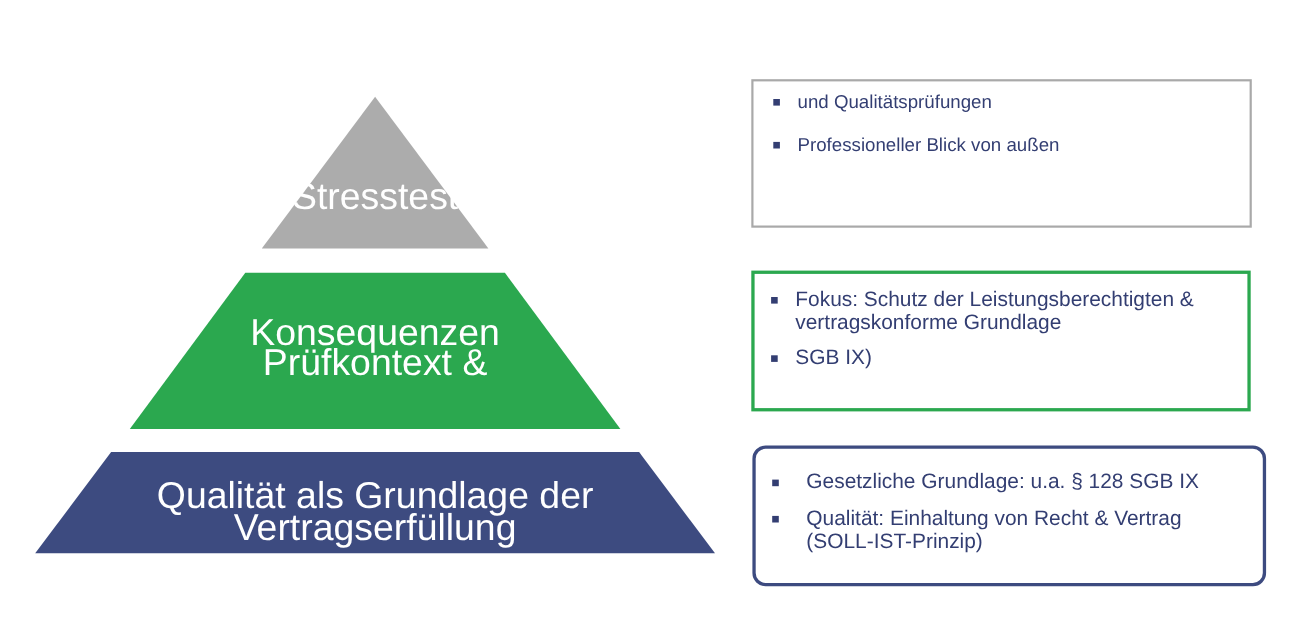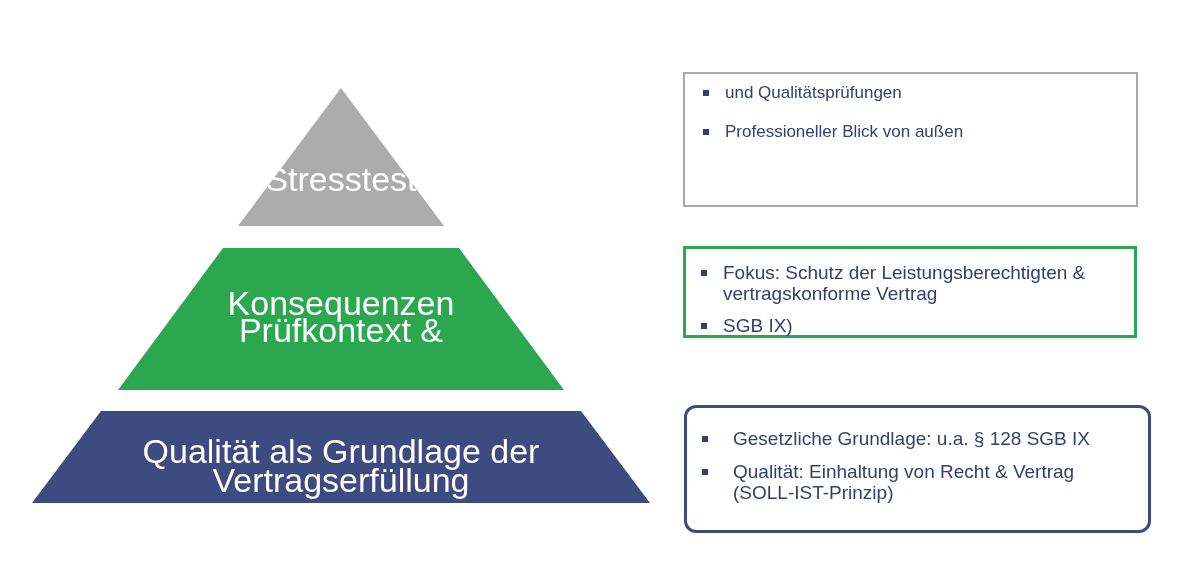--- a/index.html
+++ b/index.html
@@ -39,21 +39,21 @@
     left:683px;top:72px;width:455px;height:135px;
     border-width:2px;
     font-size:17px;line-height:26px;
     padding:6px 8px 0 18px;
   }
   .box1 .item{margin-bottom:13px;}
   .box1 .bullet{margin-top:10px;}
   .box1 .txt{margin-left:16px;}
 
   .box2{
-    left:683px;top:246px;width:454px;height:92px;
+    left:683px;top:246px;width:454px;height:128px;
     border-width:3px;
     font-size:19px;line-height:21px;
     padding:13px 8px 16px 15px;
   }
   .box2 .item{margin-bottom:11px;}
   .box2 .bullet{margin-top:8px;}
   .box2 .txt{margin-left:16px;}
 
   .box3{
     left:684px;top:405px;width:467px;height:128px;
@@ -104,21 +104,21 @@
         <div>Professioneller Blick von außen</div>
       </div>
     </div>
   </div>
 
   <div class="callout box2" style="border-color: rgb(43, 168, 79);">
     <div class="item">
       <span class="bullet"></span>
       <div class="txt">
         <div>Fokus: Schutz der Leistungsberechtigten &amp;</div>
-        <div>vertragskonforme Vertrag</div>
+        <div>vertragskonforme Grundlage</div>
       </div>
     </div>
     <div class="item">
       <span class="bullet"></span>
       <div class="txt">
         <div>SGB IX)</div>
       </div>
     </div>
   </div>
 

